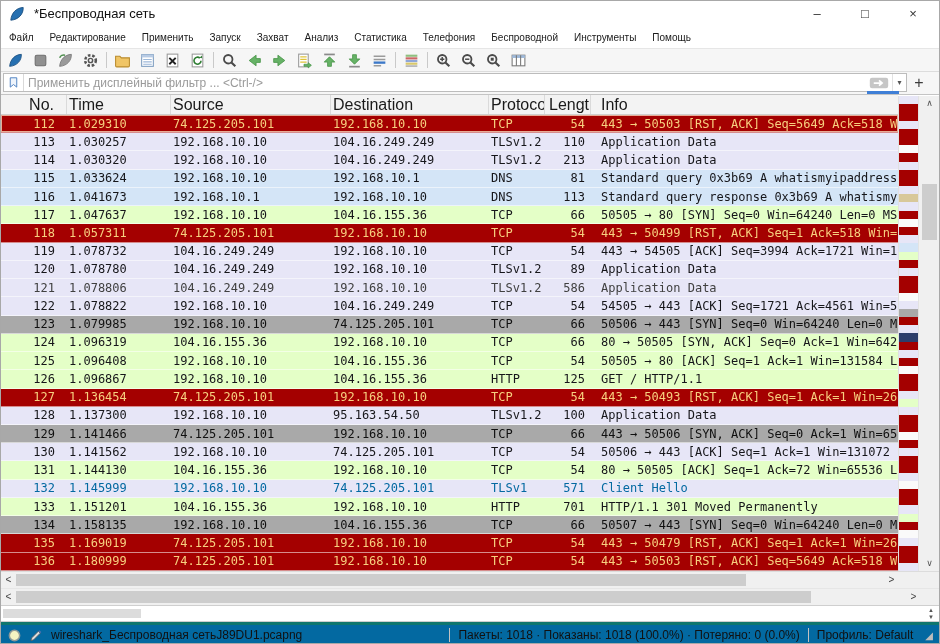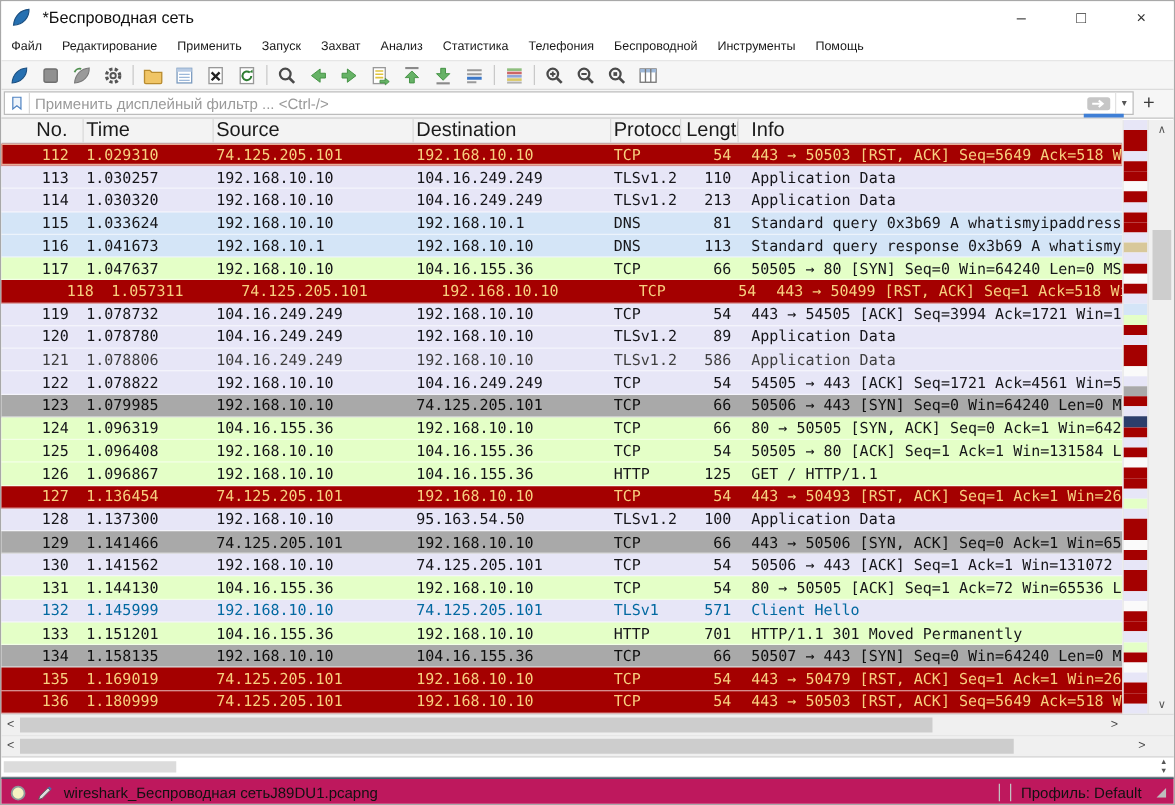--- a/index.html
+++ b/index.html
@@ -72,21 +72,21 @@
   .hs-arrow{position:absolute;top:0;width:15px;height:100%;text-align:center;font-size:10px;color:#444;line-height:16px;}
   .hs-thumb{position:absolute;top:2px;bottom:2px;background:#cdcdcd;}
 
   
   .thin-strip{position:absolute;top:604px;left:0;width:940px;height:17px;background:#fff;
               border-top:1px solid #cfcfcf;border-bottom:1px solid #cfcfcf;}
   .ts-block{position:absolute;left:2px;top:3px;width:138px;height:9px;background:#dcdcdc;}
   .ts-spinner{position:absolute;right:7px;top:1px;font-size:6px;color:#555;line-height:7px;text-align:center;}
 
   
-  .statusbar{position:absolute;top:621px;left:0;right:0;height:23px;background:#be185d;border-top:1px solid #0f766e;
+  .statusbar{position:absolute;top:621px;left:0;right:0;height:23px;background:#0369a1;border-top:3px solid #0f766e;
              display:flex;align-items:center;font-size:12px;color:#111;padding:0 6px;}
   .sb-left{display:flex;align-items:center;gap:7px;flex:1;min-width:0;}
   .sb-right{display:flex;align-items:center;gap:8px;white-space:nowrap;}
   .sb-icon{display:inline-flex;width:15px;height:15px;}
   .sb-sep{width:1px;height:14px;background:#c2c2c2;}
   .grip{font-size:10px;color:#bdbdbd;margin-left:4px;}
 </style>
 </head>
 <body>
 
@@ -371,21 +371,21 @@
       </div>
       <div class="prow" style="background: rgb(228, 255, 199); color: rgb(22, 22, 26);">
         <div class="pcell c-no">117</div>
         <div class="pcell c-time">1.047637</div>
         <div class="pcell c-src">192.168.10.10</div>
         <div class="pcell c-dst">104.16.155.36</div>
         <div class="pcell c-proto">TCP</div>
         <div class="pcell c-len">66</div>
         <div class="pcell c-info">50505 → 80 [SYN] Seq=0 Win=64240 Len=0 MS</div>
       </div>
-      <div class="prow" style="background: rgb(164, 0, 0); color: rgb(247, 207, 127); padding-left: 20px;">
+      <div class="prow" style="background: rgb(164, 0, 0); color: rgb(247, 207, 127);">
         <div class="pcell c-no">118</div>
         <div class="pcell c-time">1.057311</div>
         <div class="pcell c-src">74.125.205.101</div>
         <div class="pcell c-dst">192.168.10.10</div>
         <div class="pcell c-proto">TCP</div>
         <div class="pcell c-len">54</div>
         <div class="pcell c-info">443 → 50499 [RST, ACK] Seq=1 Ack=518 Win=</div>
       </div>
       <div class="prow" style="background: rgb(231, 230, 247); color: rgb(22, 22, 26);">
         <div class="pcell c-no">119</div>
@@ -645,19 +645,20 @@
       <span class="sb-icon">
         <svg viewBox="0 0 16 16" width="15" height="15">
             <path d="M2,13.5 l1,-3 7,-7 2,2 -7,7 Z" fill="#dcdcdc" stroke="#555" stroke-width="0.8"></path>
             <path d="M10,3.5 l2,2 1.2,-1.2 -2,-2 Z" fill="#4a6fae"></path>
           </svg>
       </span>
       <span>wireshark_Беспроводная сетьJ89DU1.pcapng</span>
     </div>
     <div class="sb-right">
       <span class="sb-sep"></span>
+      <span>Пакеты: 1018 · Показаны: 1018 (100.0%) · Потеряно: 0 (0.0%)</span>
       <span class="sb-sep"></span>
       <span>Профиль: Default</span>
       <span class="grip">◢</span>
     </div>
   </div>
 
 </div>
 
 </body></html>

